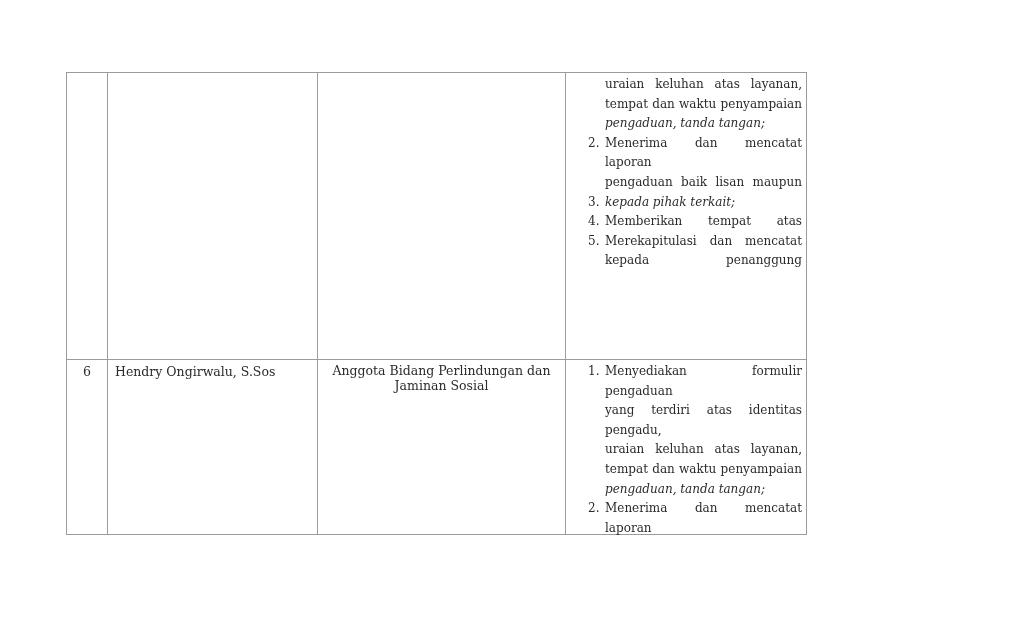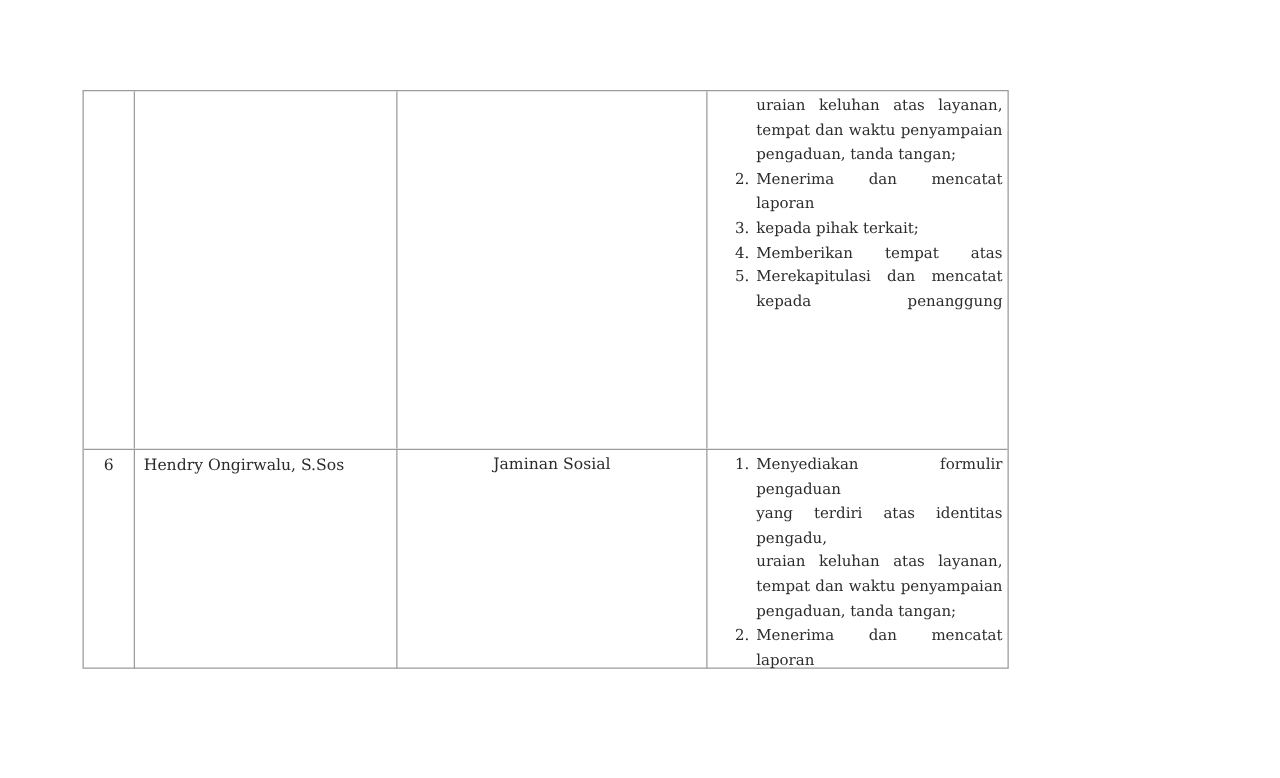--- a/index.html
+++ b/index.html
@@ -59,21 +59,21 @@
     line-height: 19.6px;
     font-size: 12px;
   }
   .t-lines { flex: 1; min-width: 0; }
   .t-line {
     line-height: 19.6px;
     text-align: justify;
     text-align-last: justify;
     white-space: normal;
   }
-  .t-line.end { text-align-last: left; }
+  .t-line.end { text-align-last: left; font-style: italic; }
 </style>
 </head>
 <body>
 
 <div class="page">
   <div class="tbl">
 
     <div class="row row-a">
       <div class="cell c-no"></div>
       <div class="cell c-name"></div>
@@ -84,20 +84,21 @@
             <div class="t-lines">
               <div class="t-line">uraian keluhan atas layanan,</div>
               <div class="t-line">tempat dan waktu penyampaian</div>
               <div class="t-line end">pengaduan, tanda tangan;</div>
             </div>
           </div>
           <div class="task">
             <div class="t-num">2.</div>
             <div class="t-lines">
               <div class="t-line">Menerima dan mencatat laporan</div>
+              <div class="t-line">pengaduan baik lisan maupun</div>
             </div>
           </div>
           <div class="task">
             <div class="t-num">3.</div>
             <div class="t-lines">
               <div class="t-line end">kepada pihak terkait;</div>
             </div>
           </div>
           <div class="task">
             <div class="t-num">4.</div>
@@ -112,20 +113,21 @@
               <div class="t-line">kepada penanggung</div>
             </div>
           </div>
         </div>
     </div>
 
     <div class="row row-b">
       <div class="cell c-no">6</div>
       <div class="cell c-name">Hendry Ongirwalu, S.Sos</div>
       <div class="cell c-pos">
+          <div>Anggota Bidang Perlindungan dan</div>
           <div>Jaminan Sosial</div>
         </div>
       <div class="cell c-tasks">
           <div class="task">
             <div class="t-num">1.</div>
             <div class="t-lines">
               <div class="t-line">Menyediakan formulir pengaduan</div>
               <div class="t-line">yang terdiri atas identitas pengadu,</div>
               <div class="t-line">uraian keluhan atas layanan,</div>
               <div class="t-line">tempat dan waktu penyampaian</div>

